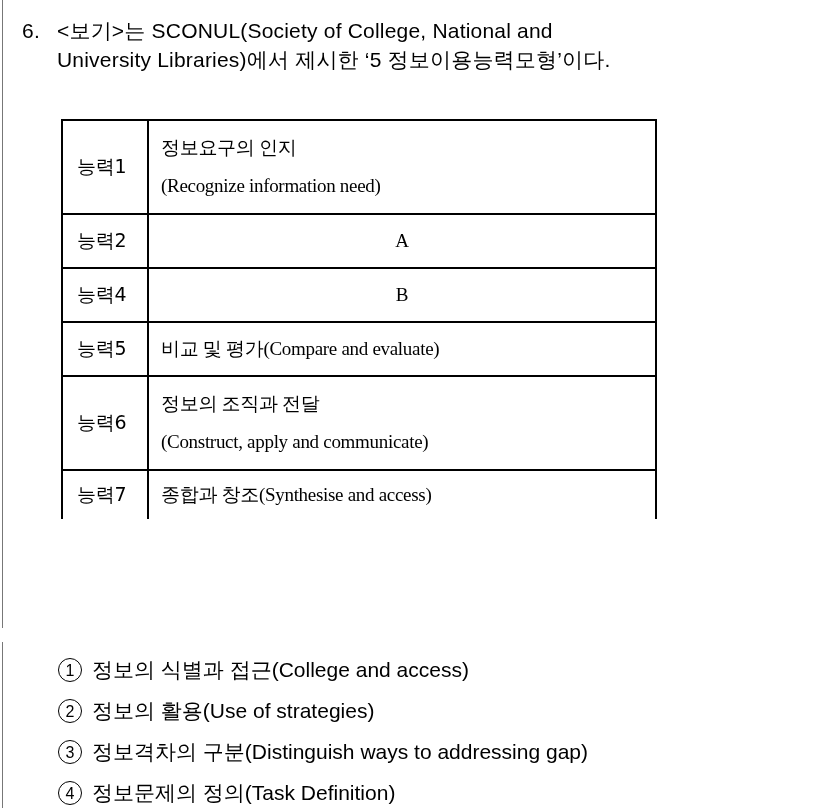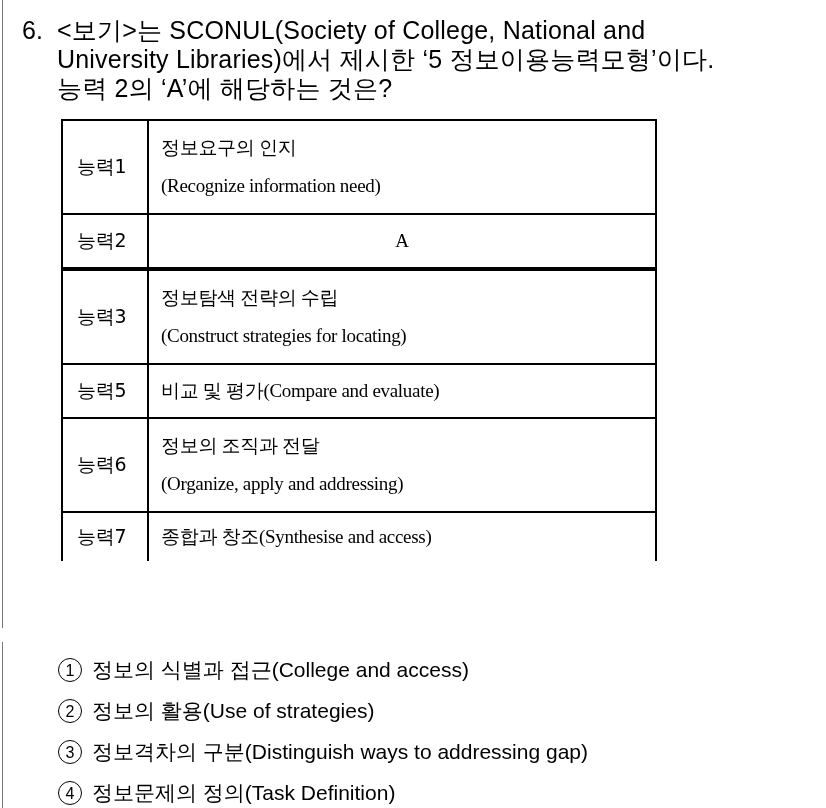--- a/index.html
+++ b/index.html
@@ -30,21 +30,21 @@
       width: 1px;
       height: 166px;
       background: #777;
     }
     .question {
       position: absolute;
       left: 22px;
       top: 16px;
       width: 790px;
       font-family: "Liberation Sans", "DejaVu Sans", sans-serif;
-      font-size: 25px;
+      font-size: 21px;
       line-height: 29px;
       letter-spacing: 0.2px;
     }
     .question .line {
       white-space: nowrap;
       display: block;
     }
     .question .line.indent {
       padding-left: 35px;
     }
@@ -118,52 +118,48 @@
   </style>
 </head>
 <body>
 
 <div class="page-border-top"></div>
 <div class="page-border-bottom"></div>
 
 <div class="question">
   <span class="line"><span class="q-num">6.</span><span>&lt;보기&gt;는 SCONUL(Society of College, National and</span></span>
   <span class="line indent">University Libraries)에서 제시한 ‘5 정보이용능력모형’이다.</span>
-  <span class="line indent">능력 2의 ‘A’에 해당하는 것은?</span>
 </div>
 
 <table class="model">
   <tbody>
       <tr class="h2">
     <td class="label">능력1</td>
     <td class="content two-line">
       <span>정보요구의 인지</span>
       <span>(Recognize information need)</span>
     </td>
   </tr>
   <tr class="h1">
     <td class="label">능력2</td>
     <td class="content center">A</td>
   </tr>
-  <tr class="h2 thick-top">
-    <td class="label">능력3</td>
-    <td class="content two-line">
-      <span>정보탐색 전략의 수립</span>
-      <span>(Construct strategies for locating)</span>
-    </td>
+  <tr class="h1">
+    <td class="label">능력4</td>
+    <td class="content center">B</td>
   </tr>
   <tr class="h1">
     <td class="label">능력5</td>
     <td class="content">비교 및 평가(Compare and evaluate)</td>
   </tr>
   <tr class="h2">
     <td class="label">능력6</td>
     <td class="content two-line">
       <span>정보의 조직과 전달</span>
-      <span>(Organize, apply and addressing)</span>
+      <span>(Construct, apply and communicate)</span>
     </td>
   </tr>
   <tr class="open-bottom">
     <td class="label">능력7</td>
     <td class="content">종합과 창조(Synthesise and access)</td>
   </tr>
 </tbody>
   </table>
 
 <div class="options">

